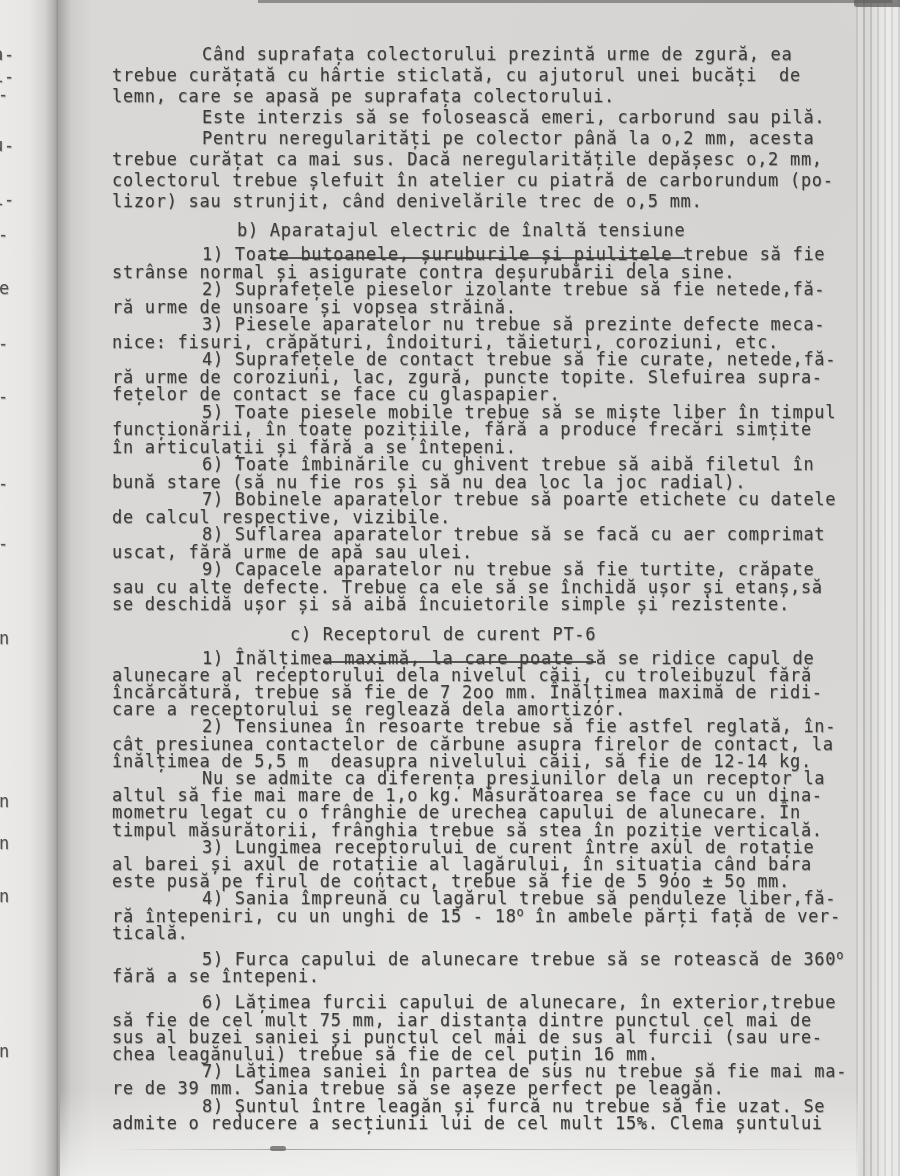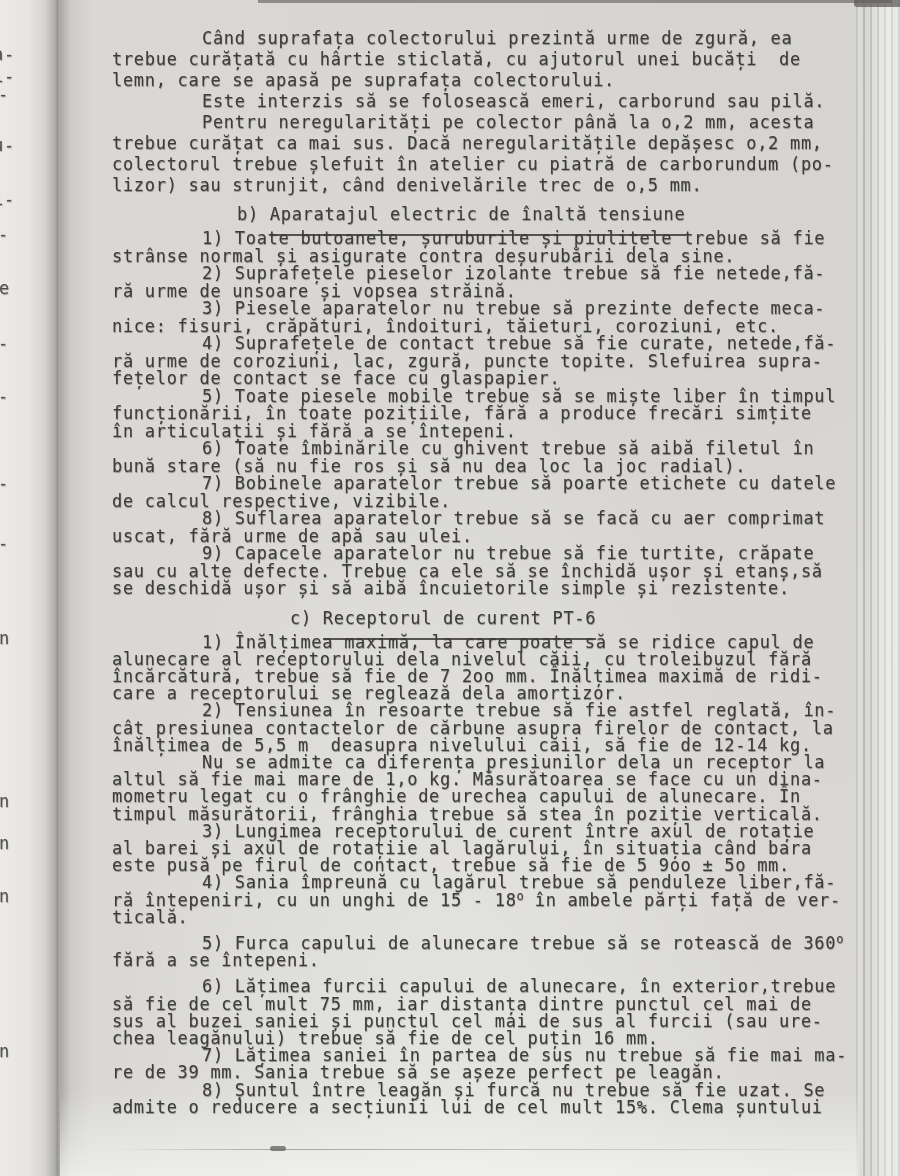--- a/index.html
+++ b/index.html
@@ -23,34 +23,34 @@
       linear-gradient(90deg, rgba(0,0,0,0) 0, rgba(140,139,137,.28) 20%, rgba(238,238,236,.85) 70%, rgba(228,228,226,.95) 100%);}
   .top-line{position:absolute;top:0;left:258px;right:8px;height:3px;background:#6f6e6c;opacity:.7;}
   .top-corner{position:absolute;top:0;right:0;width:46px;height:7px;background:#5f5e5c;opacity:.75;border-radius:0 0 0 3px;}
   .bottom-light{position:absolute;left:60px;right:42px;top:1090px;height:86px;
     background:linear-gradient(180deg,rgba(240,240,238,0),rgba(242,242,240,.8));}
   .scratch{position:absolute;top:1149px;left:112px;width:764px;height:1px;
     background:linear-gradient(90deg,rgba(120,119,117,0),rgba(120,119,117,.6) 22%,rgba(120,119,117,.3) 65%,rgba(120,119,117,0));}
   .smudge{position:absolute;top:1146px;left:270px;width:16px;height:5px;background:#6a6967;border-radius:3px;opacity:.8;}
   
   .page-text{
-    position:absolute;left:112px;top:28px;width:772px;
+    position:absolute;left:112px;top:44px;width:772px;
     color:#3d3c3a;font-size:17px;letter-spacing:.7px;white-space:pre;
     text-shadow:.4px .5px .7px rgba(55,54,52,.45);
   }
   .sec-intro{line-height:21px;}
   .sec-b{line-height:17.5px;}
   .sec-c{line-height:17.2px;}
   .line{min-height:1em;}
   .line.ind{padding-left:90px;}
   .line.gap{margin-top:9px;}
   .heading{line-height:22px;margin:6px 0 5px 0;}
   .sec-b .heading{padding-left:125px;margin-top:7px;}
   .sec-c .heading{padding-left:178px;margin-top:9px;}
-  .heading .u{border-bottom:2px solid rgba(61,60,58,.85);padding-bottom:10px;}
+  .heading .u{border-bottom:2px solid rgba(61,60,58,.85);padding-bottom:17px;}
   sup.deg{font-size:12px;letter-spacing:0;position:relative;top:1px;vertical-align:super;line-height:0;}
   
   .margin-fragments{position:absolute;left:0;top:0;width:30px;height:100%;}
   .frag{position:absolute;color:#51504e;font-size:17px;letter-spacing:.7px;
     text-shadow:.4px .5px .7px rgba(60,59,57,.4);white-space:pre;}
 </style>
 </head>
 <body>
 
 <div class="scan">

